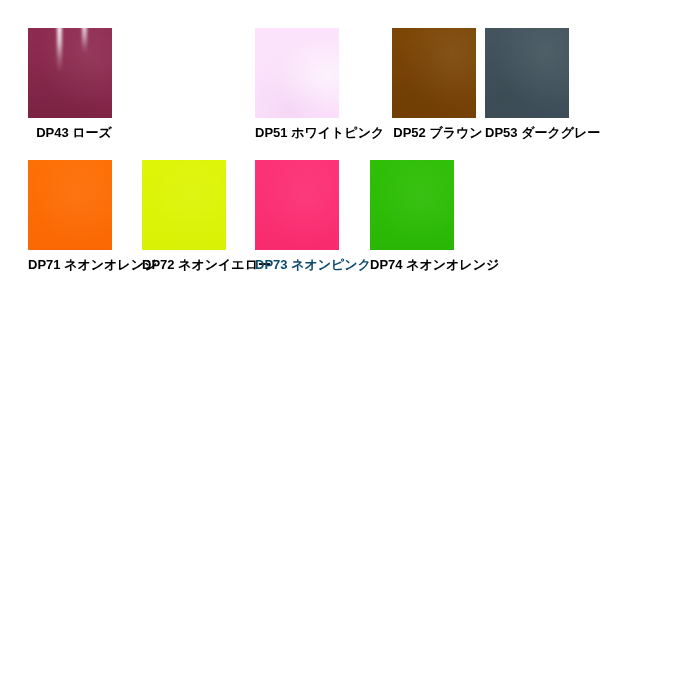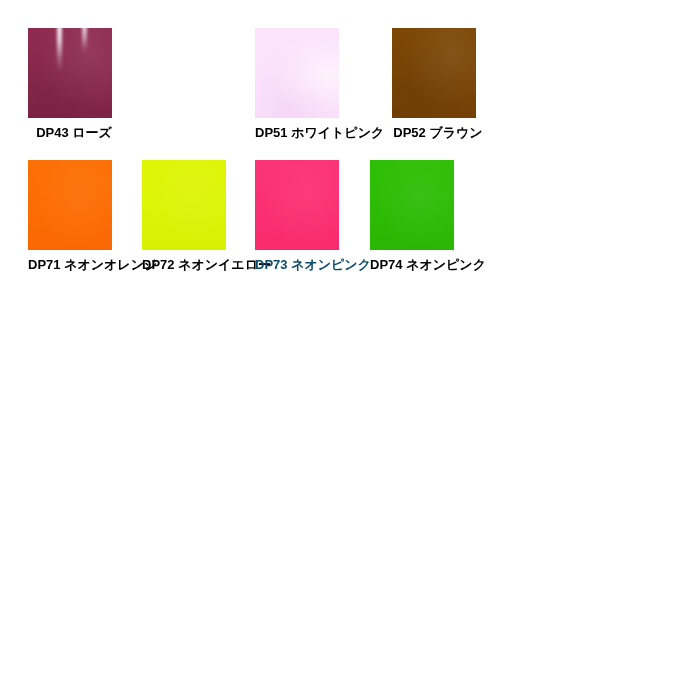--- a/index.html
+++ b/index.html
@@ -134,20 +134,26 @@
       <div class="swatch-label" style="color: rgb(0, 0, 0);">DP51 ホワイトピンク</div>
     </div>
 
     <div class="swatch-cell" style="left:370px;padding-left:22px;">
       <div class="swatch-chip" style="background: linear-gradient(rgb(124, 71, 6) 0%, rgb(122, 68, 5) 50%, rgb(116, 64, 5) 100%);">
         <div class="chip-sheen subtle"></div>
       </div>
       <div class="swatch-label" style="color: rgb(0, 0, 0);">DP52 ブラウン</div>
     </div>
 
+    <div class="swatch-cell" style="left:485px;">
+      <div class="swatch-chip" style="background: linear-gradient(rgb(67, 84, 94) 0%, rgb(65, 82, 92) 50%, rgb(62, 78, 88) 100%);">
+        <div class="chip-sheen subtle"></div>
+      </div>
+      <div class="swatch-label" style="color: rgb(0, 0, 0);">DP53 ダークグレー</div>
+    </div>
 
   </div>
 
   <div class="swatch-row row-2">
 
     <div class="swatch-cell" style="left:28px;">
       <div class="swatch-chip" style="background: linear-gradient(rgb(253, 112, 6) 0%, rgb(252, 108, 4) 55%, rgb(249, 104, 3) 100%);">
         <div class="chip-sheen neon"></div>
       </div>
       <div class="swatch-label" style="color: rgb(0, 0, 0);">DP71 ネオンオレンジ</div>
@@ -164,18 +170,18 @@
       <div class="swatch-chip" style="background: linear-gradient(rgb(252, 51, 119) 0%, rgb(251, 47, 115) 55%, rgb(248, 43, 111) 100%);">
         <div class="chip-sheen neon"></div>
       </div>
       <div class="swatch-label" style="color: #0c4a6e;">DP73 ネオンピンク</div>
     </div>
 
     <div class="swatch-cell" style="left:370px;">
       <div class="swatch-chip" style="background: linear-gradient(rgb(48, 191, 7) 0%, rgb(45, 188, 6) 55%, rgb(42, 182, 5) 100%);">
         <div class="chip-sheen neon"></div>
       </div>
-      <div class="swatch-label" style="color: rgb(0, 0, 0);">DP74 ネオンピンク</div>
+      <div class="swatch-label" style="color: rgb(0, 0, 0);">DP74 ネオンオレンジ</div>
     </div>
 
   </div>
 
 </div>
 
 </body></html>

